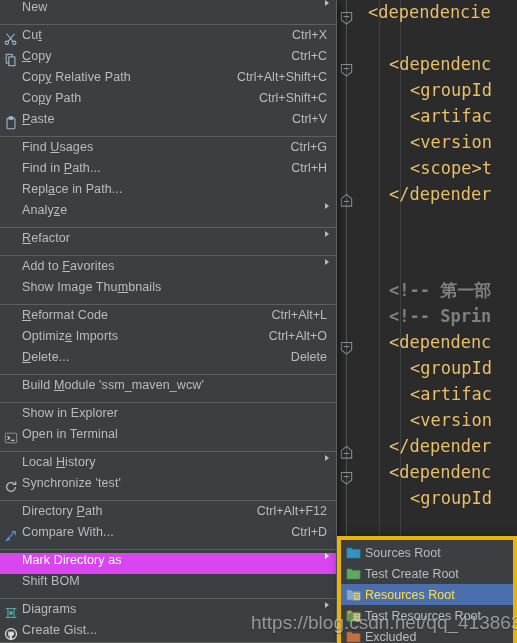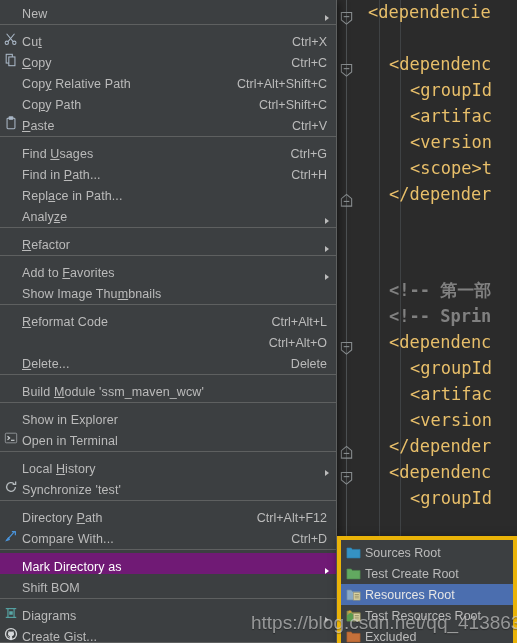--- a/index.html
+++ b/index.html
@@ -26,25 +26,25 @@
 
   
   #context-menu{
     position:absolute;left:0;top:0;width:337px;height:643px;
     background:#3c3f41;border:1px solid #5e6060;border-left:none;border-top:none;
     box-sizing:border-box;
     box-shadow:2px 2px 8px rgba(0,0,0,.5);
     overflow:hidden;
   }
   .menu-item{
-    position:relative;height:21px;display:flex;align-items:flex-end;
+    position:relative;height:21px;display:flex;align-items:flex-start;
     font-size:12.5px;color:#bbbbbb;cursor:default;box-sizing:border-box;
     padding-left:0;
   }
-  .menu-item.selected{background:#701a75;color:#ffffff;}
+  .menu-item.selected{background:#d946ef;color:#ffffff;}
   .mi-icon{width:22px;min-width:22px;height:21px;display:flex;align-items:center;
     justify-content:center;}
   .mi-icon svg{display:block;}
   .mi-label{flex:0 0 auto;padding-left:0;letter-spacing:.1px;}
   .mi-label u{text-decoration:underline;text-underline-offset:1px;}
   .mi-shortcut{position:absolute;right:9px;font-size:12.5px;color:#bbbbbb;}
   .mi-arrow{position:absolute;right:7px;width:0;height:0;
     border-left:4px solid #bbbbbb;border-top:3.5px solid transparent;
     border-bottom:3.5px solid transparent;}
   .menu-item.selected .mi-arrow{border-left-color:#ffffff;}
@@ -53,21 +53,21 @@
   
   #submenu{
     position:absolute;left:337px;top:536px;width:180px;
     background:#3c3f41;border:4px solid #eab308;
     box-sizing:border-box;padding:2px 0 0 0;
     box-shadow:2px 2px 8px rgba(0,0,0,.55);
     overflow:hidden;height:130px;
   }
   .sub-item{position:relative;height:21px;display:flex;align-items:center;
     font-size:12.5px;color:#bbbbbb;cursor:default;}
-  .sub-item.selected{background:#4b6eaf;color:#e5e5e5;align-items:center;}
+  .sub-item.selected{background:#4b6eaf;color:#fde047;align-items:center;}
   .sub-icon{width:24px;min-width:24px;height:21px;display:flex;align-items:center;
     justify-content:center;}
 
   
   #watermark{
     position:absolute;left:251px;top:612px;
     font-family:"Liberation Sans","DejaVu Sans",sans-serif;
     font-size:19px;color:rgba(215,215,215,.62);
     letter-spacing:0px;white-space:nowrap;pointer-events:none;
     text-shadow:0 1px 1px rgba(0,0,0,.35);
@@ -230,20 +230,21 @@
       <span class="mi-label">Show Image Thu<u>m</u>bnails</span>
     </div>
     <div class="menu-sep"></div>
     <div class="menu-item">
       <span class="mi-icon"></span>
       <span class="mi-label"><u>R</u>eformat Code</span>
       <span class="mi-shortcut">Ctrl+Alt+L</span>
     </div>
     <div class="menu-item">
       <span class="mi-icon"></span>
+      <span class="mi-label">Optimiz<u>e</u> Imports</span>
       <span class="mi-shortcut">Ctrl+Alt+O</span>
     </div>
     <div class="menu-item">
       <span class="mi-icon"></span>
       <span class="mi-label"><u>D</u>elete...</span>
       <span class="mi-shortcut">Delete</span>
     </div>
     <div class="menu-sep"></div>
     <div class="menu-item">
       <span class="mi-icon"></span>

